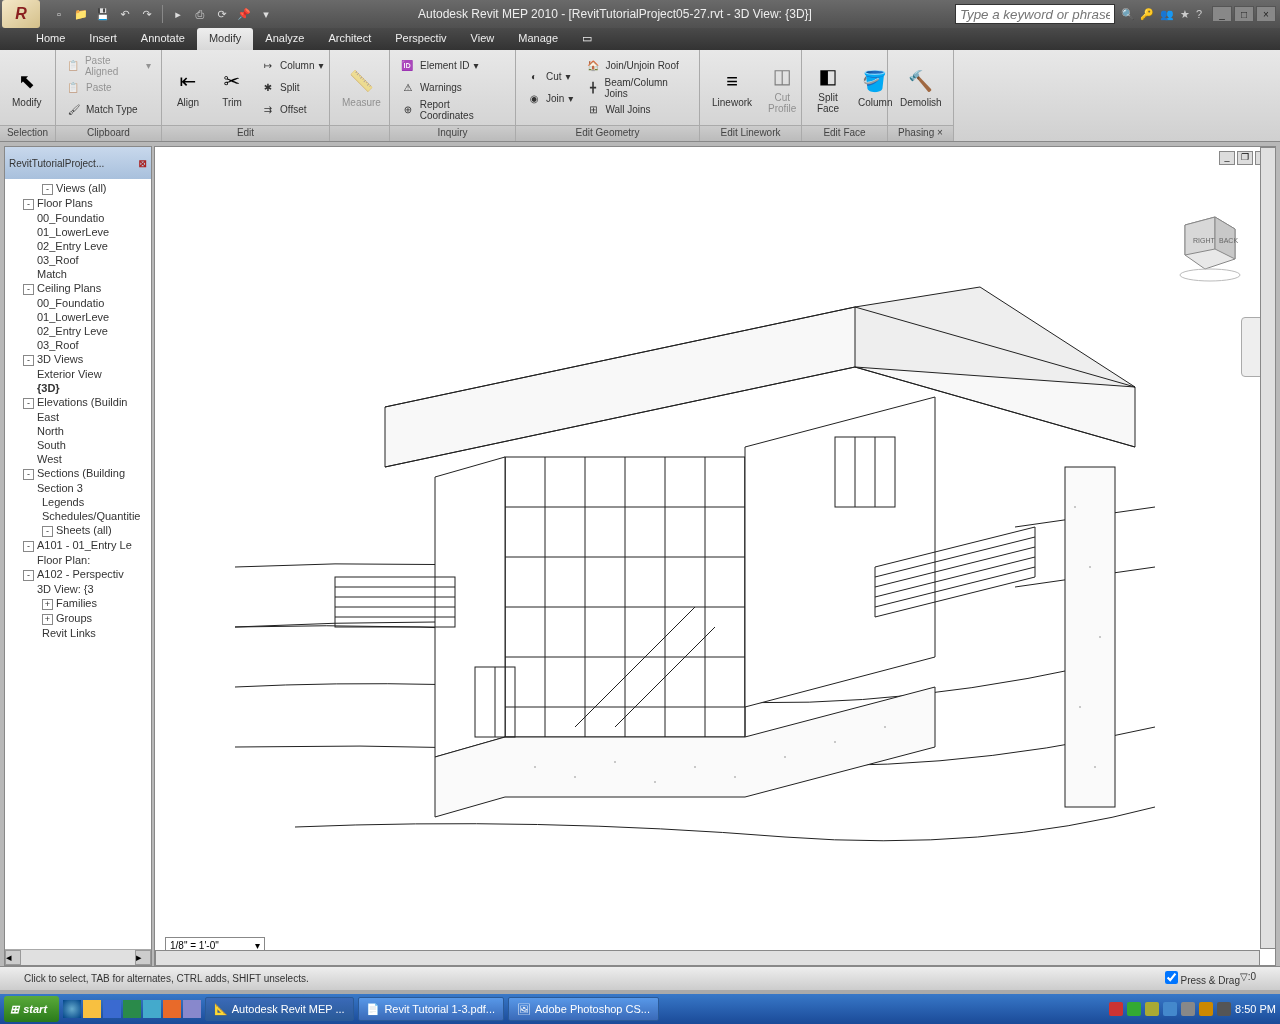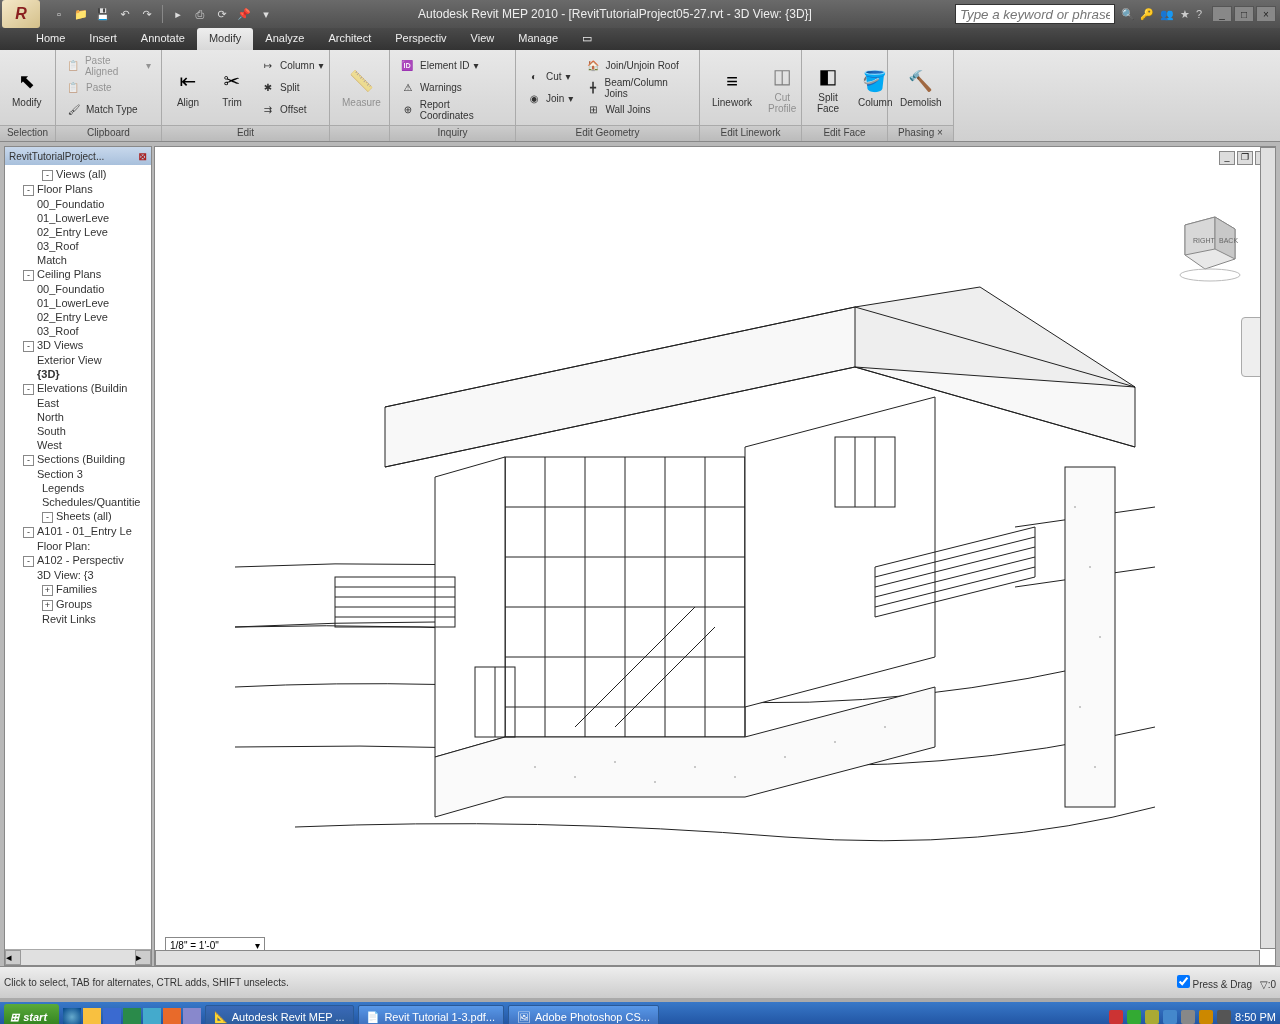--- a/index.html
+++ b/index.html
@@ -34,21 +34,21 @@
 .smallbtn { display: flex; align-items: center; gap: 4px; padding: 1px 4px; cursor: pointer; font-size: 10px; color: #333; height: 20px; }
 .smallbtn .ico { width: 16px; height: 16px; display: flex; align-items: center; justify-content: center; }
 .disabled { opacity: 0.45; }
 .vcol { display: flex; flex-direction: column; gap: 2px; }
 
 
 .workspace { display: flex; height: 824px; background: #b8b8b8; padding: 4px 4px 0 4px; gap: 2px; }
 
 
 .browser { width: 148px; background: #f5f5f5; border: 1px solid #888; display: flex; flex-direction: column; }
-.browser-hdr { height: 18px; background: linear-gradient(180deg,#c8d8ec,#a8c0dc); display: flex; align-items: center; padding: 0 4px; font-size: 10px; color: #333; justify-content: space-between; }
+.browser-hdr { height: 32px; background: linear-gradient(180deg,#c8d8ec,#a8c0dc); display: flex; align-items: center; padding: 0 4px; font-size: 10px; color: #333; justify-content: space-between; }
 .browser-hdr .x { color: #a22; font-weight: bold; cursor: pointer; }
 .tree { flex: 1; overflow: hidden; padding: 2px; background: #fff; font-size: 11px; color: #333; }
 .tnode { padding: 1px 2px; white-space: nowrap; cursor: pointer; }
 .tnode.bold { font-weight: bold; }
 .l0 { padding-left: 2px; margin-left: 33px; } .l1 { padding-left: 16px; } .l2 { padding-left: 30px; }
 .expander { display: inline-block; width: 11px; height: 11px; border: 1px solid #888; text-align: center; line-height: 9px; font-size: 9px; margin-right: 3px; background: #fff; }
 .browser-scroll { height: 16px; background: #e0e0e0; border-top: 1px solid #aaa; display: flex; }
 .browser-scroll .sbtn { width: 16px; background: #ccc; border: 1px solid #999; }
 .browser-scroll .track { flex: 1; }
 
@@ -58,22 +58,22 @@
 .canvas-controls { position: absolute; top: 4px; right: 4px; display: flex; gap: 2px; }
 .canvas-controls div { width: 16px; height: 14px; background: #ddd; border: 1px solid #888; font-size: 9px; text-align: center; cursor: pointer; }
 .viewcube { position: absolute; top: 60px; right: 30px; width: 80px; height: 80px; }
 .navwheel { position: absolute; top: 170px; right: 10px; width: 24px; height: 60px; background: #eee; border: 1px solid #aaa; border-radius: 4px; }
 .floor { position: absolute; bottom: 10px; left: 10px; width: 100px; height: 18px; background: #fff; border: 1px solid #888; font-size: 10px; padding: 2px 4px; display: flex; justify-content: space-between; }
 .canvas-scroll { width: 16px; background: #e0e0e0; border: 1px solid #888; position: absolute; right: -1px; top: 0; bottom: 16px; }
 .canvas-hscroll { height: 16px; background: #e0e0e0; border: 1px solid #888; position: absolute; left: 0; right: 15px; bottom: -1px; }
 .vs-arrow { position: absolute; right: 0; top: 2px; color: #4a7ab8; font-size: 12px; }
 
 
-.statusbar { height: 32px; background: linear-gradient(180deg,#eee,#ccc); border-top: 1px solid #888; display: flex; align-items: center; padding: 0 4px; font-size: 10px; color: #333; justify-content: space-between; }
-.status-right { display: flex; align-items: flex-end; gap: 8px; }
+.statusbar { height: 24px; background: linear-gradient(180deg,#eee,#ccc); border-top: 1px solid #888; display: flex; align-items: center; padding: 0 24px; font-size: 10px; color: #333; justify-content: space-between; }
+.status-right { display: flex; align-items: flex-start; }
 .status-sep { height: 4px; background: #aaa; }
 
 
 .taskbar { height: 30px; background: linear-gradient(180deg,#3878c8,#1a4a98); display: flex; align-items: center; padding: 0 4px; gap: 4px; }
 .start-btn { height: 26px; padding: 0 12px 0 6px; background: linear-gradient(180deg,#5aaa3a,#2a7a1a); border-radius: 3px; color: #fff; font-style: italic; font-weight: bold; display: flex; align-items: center; gap: 4px; cursor: pointer; }
 .ql { display: flex; gap: 2px; }
 .ql-ico { width: 18px; height: 18px; cursor: pointer; }
 .tb-task { height: 24px; padding: 0 8px; background: linear-gradient(180deg,#5898e8,#3a6ab8); border: 1px solid #2a5a98; border-radius: 2px; color: #fff; display: flex; align-items: center; gap: 4px; cursor: pointer; font-size: 11px; max-width: 170px; overflow: hidden; }
 .tb-task.active { background: linear-gradient(180deg,#3a6ab8,#2a5a98); }
 .tray { margin-left: auto; display: flex; align-items: center; gap: 4px; color: #fff; font-size: 11px; }

